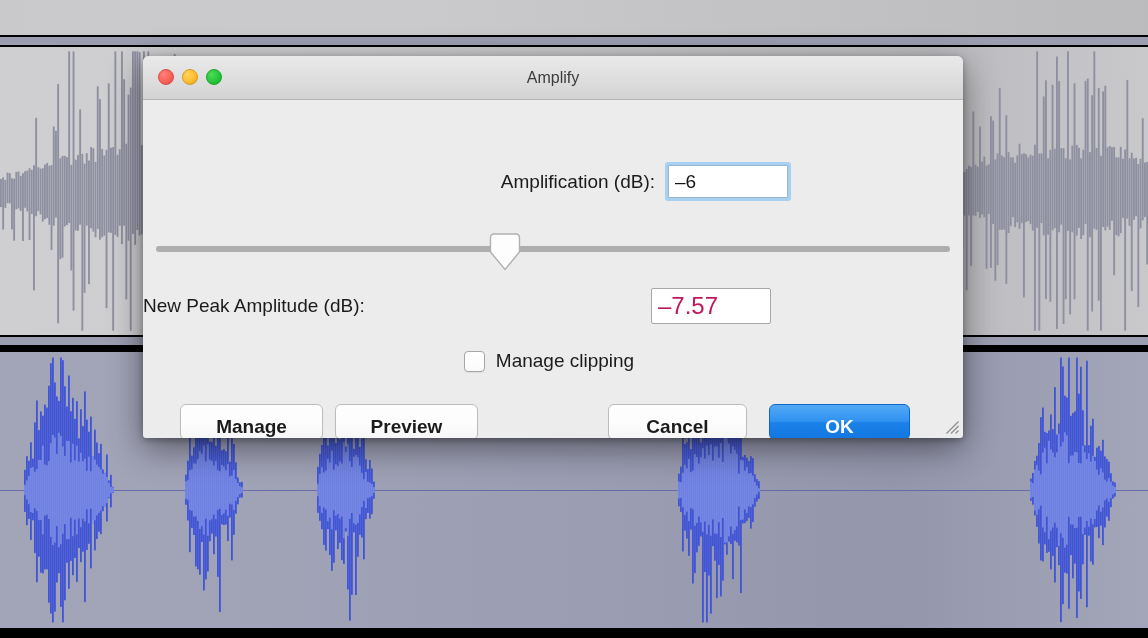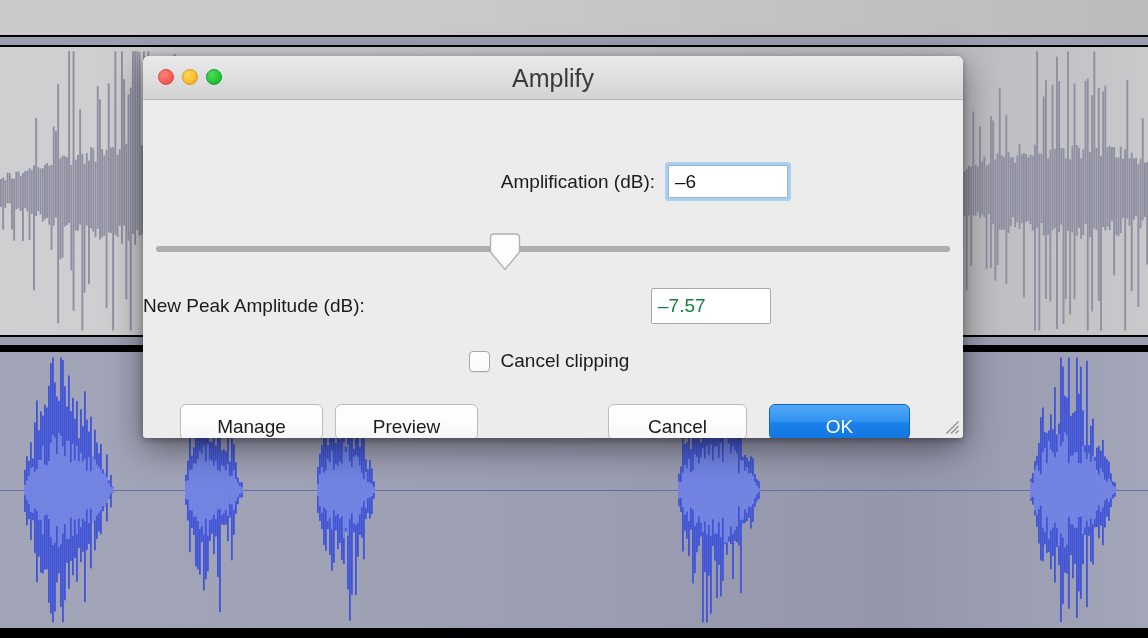--- a/index.html
+++ b/index.html
@@ -85,21 +85,21 @@
     display: block;
   }
   .tl.close  { background: radial-gradient(circle at 35% 32%, #ff8278 0%, #fb6058 55%, #e34b43 100%); border: .5px solid #d84a42; }
   .tl.min    { background: radial-gradient(circle at 35% 32%, #ffd35c 0%, #fdbd2e 55%, #dfa021 100%); border: .5px solid #d39c1f; }
   .tl.zoom   { background: radial-gradient(circle at 35% 32%, #4ddb5c 0%, #26c63a 55%, #14ad28 100%); border: .5px solid #16a326; }
 
   #dlg-title {
     position: absolute; left: 0; right: 0; top: 0;
     height: 52px; line-height: 44px;
     text-align: center;
-    font-size: 25px; color: #3b3b3b;
+    font-size: 16px; color: #3b3b3b;
   }
 
   #dlg-body { position: relative; height: 337px; }
 
   
   #row-amp {
     position: absolute; left: 0; top: 62px; width: 100%;
     display: flex; align-items: center;
   }
   #amp-label {
@@ -148,21 +148,21 @@
   #peak-label {
     width: 508px; text-align: left;
     font-size: 19px; color: #1b1b1b; padding-right: 13px;
   }
   #peak-input {
     width: 120px; height: 36px;
     border: 1px solid #a8a8a8;
     border-radius: 2px;
     background: #fff;
     font-family: "Liberation Sans", sans-serif;
-    font-size: 19px; color: #15803d;
+    font-size: 24px; color: #be185d;
     padding: 0 6px;
     outline: none;
   }
 
   
   #row-clip {
     position: absolute; left: 0; top: 250px; width: 100%;
     display: flex; align-items: center; justify-content: center;
     padding-right: 8px;
   }
@@ -183,20 +183,21 @@
     height: 46px;
   }
   .btn {
     position: absolute; top: 0;
     height: 36px;
     border-radius: 6px;
     font-family: "Liberation Sans", sans-serif;
     font-size: 19px;
     cursor: pointer;
     padding: 11px;
+    font-weight: bold;
   }
   .btn.plain {
     background: linear-gradient(180deg, #fefefe 0%, #fdfdfd 50%, #f6f6f6 100%);
     border: 1px solid #bcbcbc;
     color: #1b1b1b;
     box-shadow: 0 1px 1px rgba(0,0,0,.07);
   }
   .btn.primary {
     background: linear-gradient(180deg, #53a9f6 0%, #2f92f0 48%, #1b81e8 52%, #1277e2 100%);
     border: 1px solid #1066c4;
@@ -1187,21 +1188,21 @@
         </svg>
       </div>
 
       <div id="row-peak">
         <div id="peak-label">New Peak Amplitude (dB):</div>
         <input id="peak-input" type="text" value="–7.57" style="">
       </div>
 
       <div id="row-clip">
         <span id="clip-box"></span>
-        <span id="clip-label">Cancel clipping</span>
+        <span id="clip-label">Manage clipping</span>
       </div>
 
       <div id="btnrow">
         <button class="btn plain" id="btn-manage">Manage</button>
         <button class="btn plain" id="btn-cancel">Cancel</button>
         <button class="btn plain" id="btn-preview">Preview</button>
         <button class="btn primary" id="btn-ok">OK</button>
       </div>
 
       <svg id="resize-grip" viewBox="0 0 16 16">

